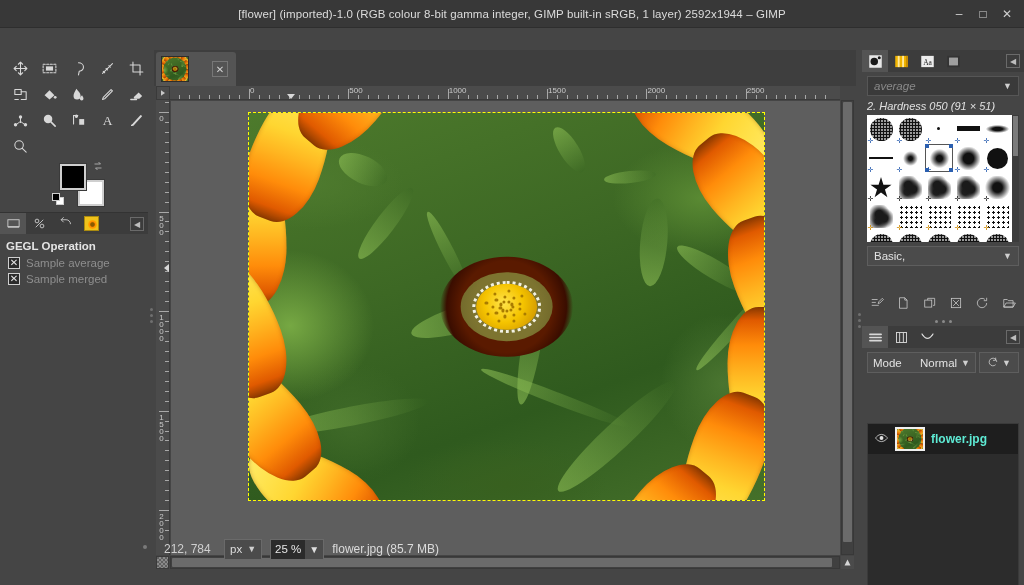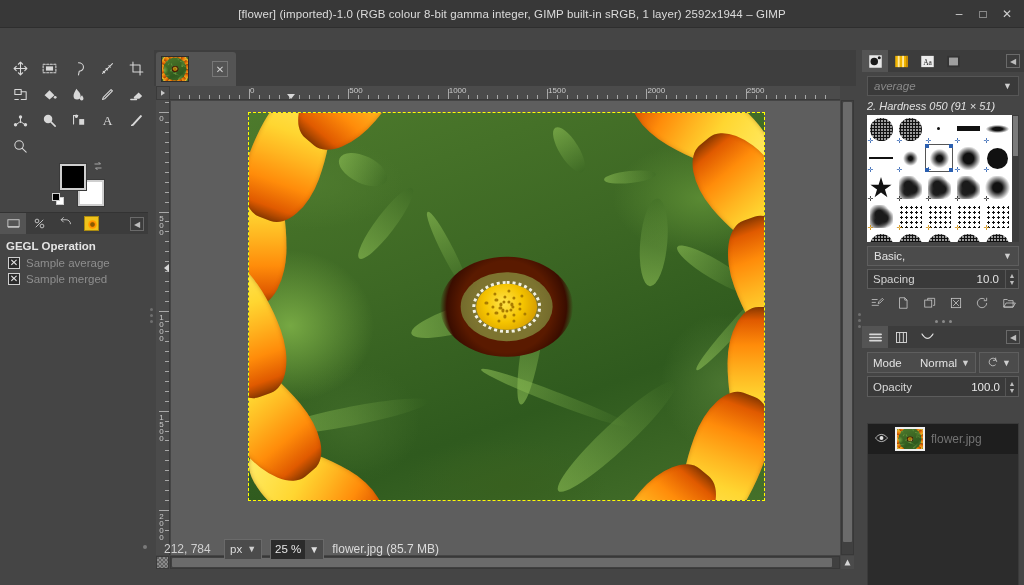--- a/index.html
+++ b/index.html
@@ -194,21 +194,21 @@
   .lockrow{ position:absolute; left:7px; top:352px; width:152px; height:18px;
             display:flex;align-items:center;gap:10px;}
   .lockrow .lbl{color:#dcdcdc;font-size:11.5px;}
   .lockrow svg{width:14px;height:14px;stroke:#d6d6d6;fill:none;stroke-width:1.5;}
 
   .layerlist{ position:absolute; left:5px; top:373px; width:152px; height:163px; background:#2c2c2c;
               border:1px solid #3a3a3a;}
   .layerrow{ height:30px; background:#1e1e1e; display:flex;align-items:center; gap:6px; padding:0 6px;}
   .eye svg{width:15px;height:12px;stroke:#e2e2e2;fill:none;stroke-width:1.3;}
   .lthumb{ width:30px;height:24px;border:2px solid #f0f0f0; overflow:hidden; position:relative;}
-  .lname{ color:#737373; font-size:12px; font-weight:normal;}
+  .lname{ color:#5eead4; font-size:12px; font-weight:bold;}
 
   
   .flower-bg{position:absolute;inset:0;background:
      radial-gradient(ellipse 30% 20% at 12% 18%, #4e7a2e 0%, transparent 60%),
      radial-gradient(ellipse 25% 30% at 8% 55%, #76a843 0%, transparent 65%),
      radial-gradient(ellipse 22% 26% at 20% 80%, #3f6a28 0%, transparent 60%),
      radial-gradient(ellipse 28% 24% at 88% 22%, #5a8a33 0%, transparent 62%),
      radial-gradient(ellipse 20% 30% at 92% 70%, #4a7530 0%, transparent 60%),
      radial-gradient(ellipse 30% 18% at 50% 96%, #38601f 0%, transparent 65%),
      linear-gradient(160deg,#4d7a2c 0%,#3d6824 40%,#2f5a1e 70%,#45702a 100%);}
@@ -932,28 +932,20 @@
       </div>
     <div class="bscroll">
         <i></i>
       </div>
 
     <div class="basicsel">
       <span>Basic,</span>
       <span class="caret">▼</span>
     </div>
 
-    <div class="spacingrow">
-      <div class="lbl">Spacing</div>
-      <div class="val">10.0</div>
-      <div class="spinbtns">
-          <span>▲</span>
-          <span>▼</span>
-        </div>
-    </div>
 
     <div class="brushtools">
       <div><svg viewBox="0 0 24 24">
             <path d="M3 6h10M3 11h7M3 16h12"></path>
             <path d="M15 10l6-6 2 2-6 6-3 1z"></path>
           </svg></div>
       <div><svg viewBox="0 0 24 24">
             <path d="M6 3h9l4 4v14H6z"></path>
             <path d="M15 3v4h4"></path>
           </svg></div>
@@ -1012,29 +1004,20 @@
       </div>
       <div class="modeswitch">
         <svg viewBox="0 0 24 24">
             <path d="M18 11a7 7 0 10-2 5"></path>
             <path d="M16 3v5h-5"></path>
           </svg>
         <span class="caret">▼</span>
       </div>
     </div>
 
-    <div class="opacityrow">
-      <div class="lbl">Opacity</div>
-      <div class="dots"></div>
-      <div class="val">100.0</div>
-      <div class="spinbtns">
-          <span>▲</span>
-          <span>▼</span>
-        </div>
-    </div>
 
 
     <div class="layerlist">
       <div class="layerrow">
         <div class="eye">
           <svg viewBox="0 0 24 20">
               <path d="M2 10s4-6 10-6 10 6 10 6-4 6-10 6S2 10 2 10z"></path>
               <circle cx="12" cy="10" r="3.2" fill="#e2e2e2" stroke="none"></circle>
             </svg>
         </div>

